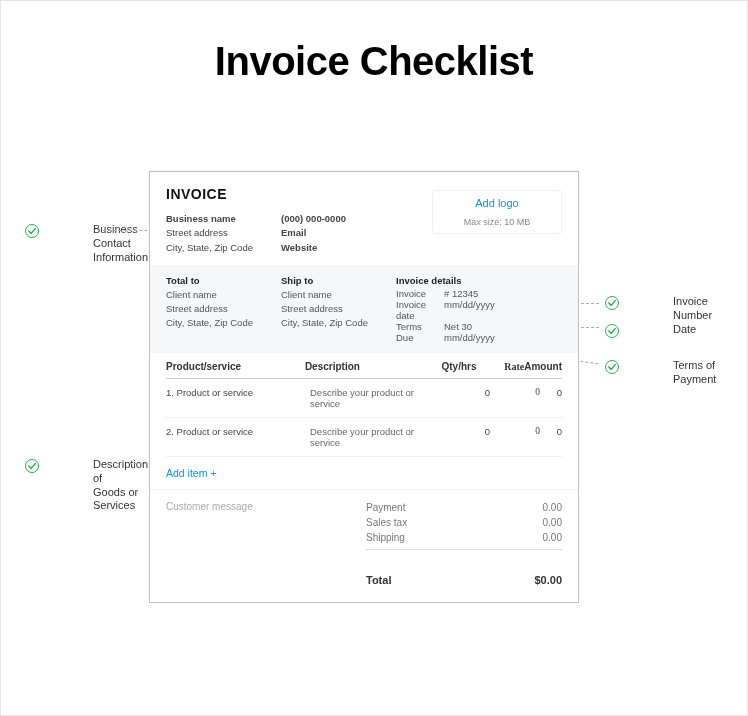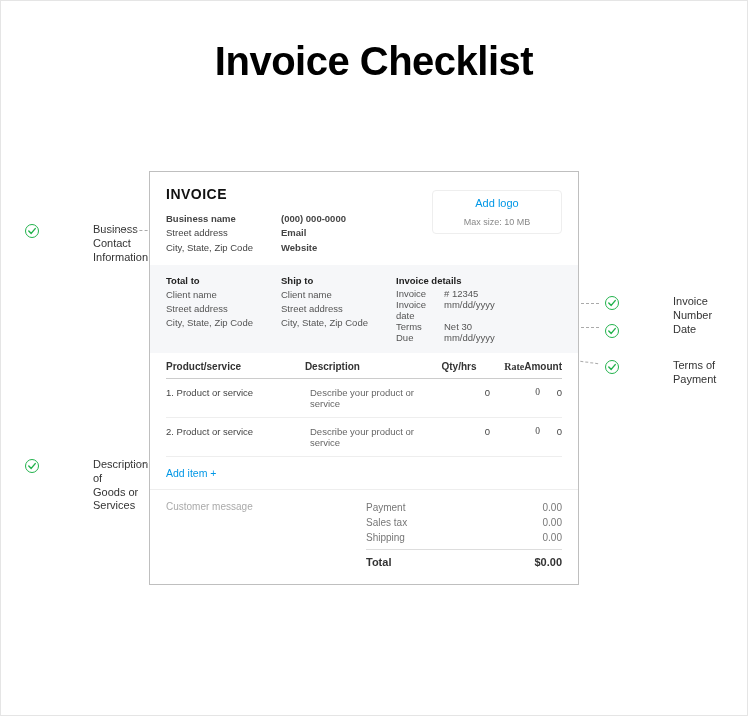--- a/index.html
+++ b/index.html
@@ -74,21 +74,21 @@
   .c-rate { width:50px; text-align:right;font-family:Liberation Serif, serif; }
   .c-amt { flex:1; text-align:right; }
   .li-row { display:flex; padding:8px 0; border-bottom:1px solid #eee; font-size:9.5px; color:#444;}
   .li-row .c-desc { color:#666; }
   .add-item { padding:10px 16px; color:#0097e6; font-size:10.5px; border-bottom:1px solid #eee;}
   .totals-area { display:flex; padding:10px 16px 14px 16px; }
   .msg { width:200px; color:#999; font-size:10px; line-height:1.4;}
   .msg .mtitle{ color:#aaa; margin-bottom:6px;}
   .tots { flex:1; font-size:10px; color:#777;}
   .trow { display:flex; justify-content:space-between; padding:2px 0;}
-  .trow.total { color:#333; font-weight:700; border-top:1px solid #ddd; margin-top:4px; padding-top:6px; font-size:11px;justify-content:space-between;}
+  .trow.total { color:#333; font-weight:700; border-top:1px solid #ddd; margin-top:4px; padding-top:24px; font-size:11px;justify-content:space-between;}
   
   .annot {
     position: absolute;
     display: flex;
     align-items: flex-start;
     font-size: 11px;
     color: #333;
     gap: 48px;
   }
   .check {

